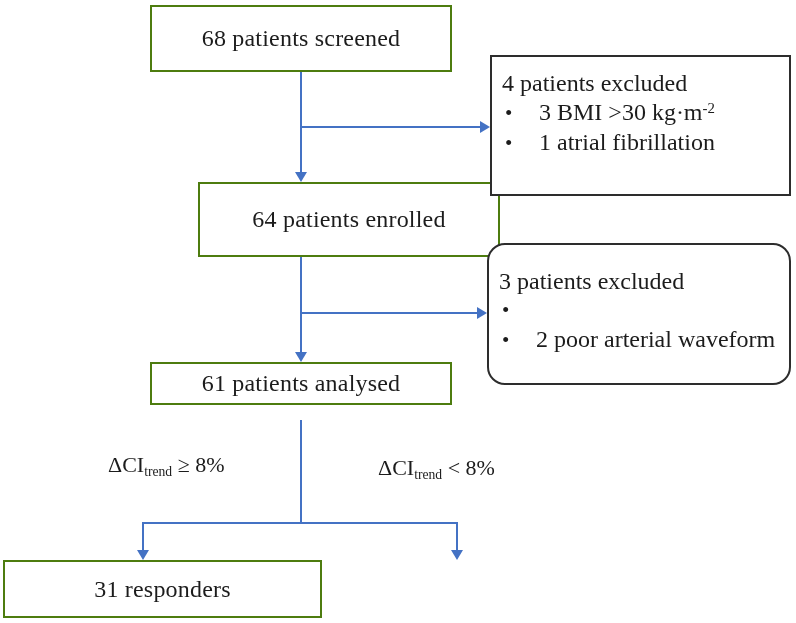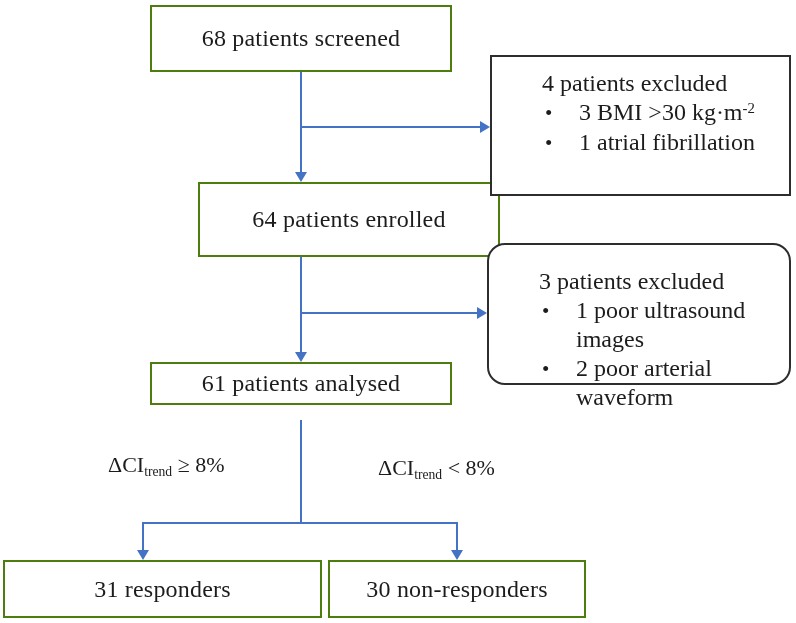--- a/index.html
+++ b/index.html
@@ -26,21 +26,21 @@
   }
   .excl {
     position: absolute;
     box-sizing: border-box;
     border: 2px solid #2d2d2d;
     background: #ffffff;
     font-size: 24px;
     padding: 12px 8px 0 10px;
     line-height: 29px;
   }
-  .excl .row { display: flex; align-items: baseline; margin-left: 40px; }
+  .excl .row { display: flex; align-items: baseline; }
   .bullet-cell {
     width: 34px;
     flex: 0 0 34px;
     font-size: 21px;
     padding-left: 3px;
   }
   .line { position: absolute; background: #4472C4; }
   .head-down {
     position: absolute; width: 0; height: 0;
     border-left: 6px solid transparent;
@@ -87,23 +87,20 @@
   </div>
 
   <div class="box" style="left:150px; top:362px; width:302px; height:43px;">
     <span>61 patients analysed</span>
   </div>
 
   <div class="box" style="left:3px; top:560px; width:319px; height:58px;">
     <span>31 responders</span>
   </div>
 
-  <div class="box" style="left:328px; top:560px; width:258px; height:58px;">
-    <span>30 non-responders</span>
-  </div>
 
   <div class="excl" style="left:490px; top:55px; width:301px; height:141px;">
     <div class="row">
       <span>4 patients excluded</span>
     </div>
     <div class="row">
       <span class="bullet-cell">•</span>
       <span><span>3 BMI &gt;30 kg·m</span><sup>-2</sup></span>
     </div>
     <div class="row">
@@ -111,21 +108,20 @@
       <span>1 atrial fibrillation</span>
     </div>
   </div>
 
   <div class="excl" style="left:487px; top:243px; width:304px; height:142px; padding-top:22px;border-radius:18px;">
     <div class="row">
       <span>3 patients excluded</span>
     </div>
     <div class="row">
       <span class="bullet-cell">•</span>
-      <span>1 poor ultrasound images</span>
     </div>
     <div class="row">
       <span class="bullet-cell">•</span>
       <span>2 poor arterial waveform</span>
     </div>
   </div>
 
   <div class="branch-label" style="left:108px; top:452px;">
     <span>ΔCI</span><sub>trend</sub><span> ≥ 8%</span>
   </div>

